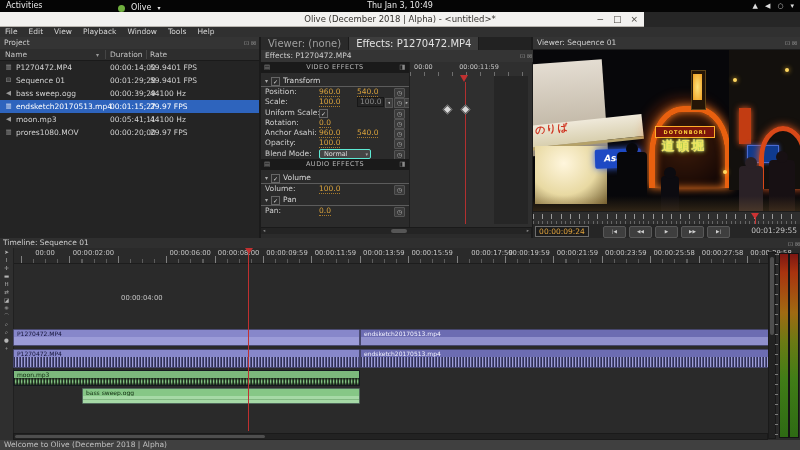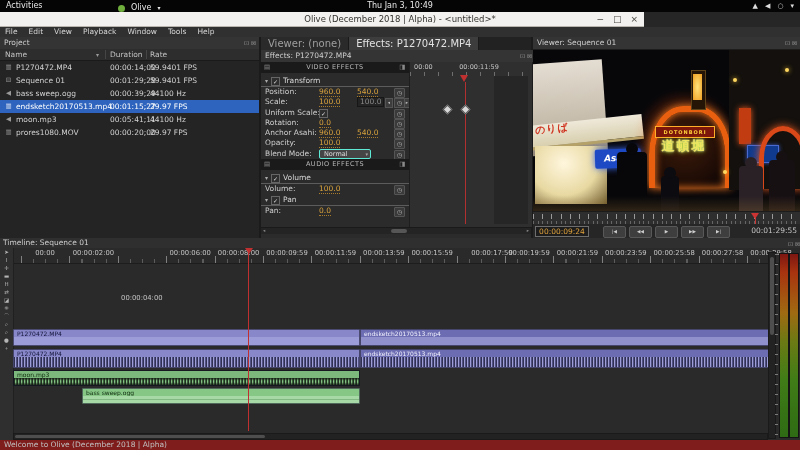--- a/index.html
+++ b/index.html
@@ -149,21 +149,21 @@
   #tl-vscroll{left:768px;top:14px;width:6px;height:185px;position:absolute;background:#222;border:1px solid #1a1a1a}
   #tl-vscroll .thumb{position:absolute;left:1px;top:4px;width:4px;height:78px;background:#4e4e4e;border-radius:2px}
   #meter-ticks{left:775px;top:16px;width:3px;height:182px;position:absolute;
       background:repeating-linear-gradient(180deg,#7a7a7a 0 1px,transparent 1px 10px)}
   .meter{top:15px;height:183px;width:8px;position:absolute;border:1px solid #141414;
       background:linear-gradient(180deg,#7d1612 0%,#a8330f 10%,#a06a12 32%,#6b7a14 48%,#417d17 68%,#2e6b14 100%)}
   #meter-l{left:779px}#meter-r{left:789px}
   #tl-hscroll{left:13px;top:195px;width:753px;height:5px;position:absolute;background:#222;border:1px solid #1a1a1a}
   #tl-hscroll .thumb{position:absolute;left:1px;top:1px;width:250px;height:3px;background:#4e4e4e;border-radius:2px}
   
-  #status-bar{left:0;top:440px;width:800px;height:10px;background:#7f1d1d;font-size:7.5px;line-height:10px;color:#c0c0c0;padding-left:4px;box-sizing:border-box}
+  #status-bar{left:0;top:440px;width:800px;height:10px;background:#404040;font-size:7.5px;line-height:10px;color:#c0c0c0;padding-left:4px;box-sizing:border-box}
 </style>
 </head>
 <body>
 
 <div class="abs" id="gnome-bar">
   <span class="abs" id="activities">Activities</span>
   <span class="abs" id="clock">Thu Jan 3, 10:49</span>
   <span class="abs" id="app-menu">
     <span class="dot"></span>
     <span>Olive</span>

